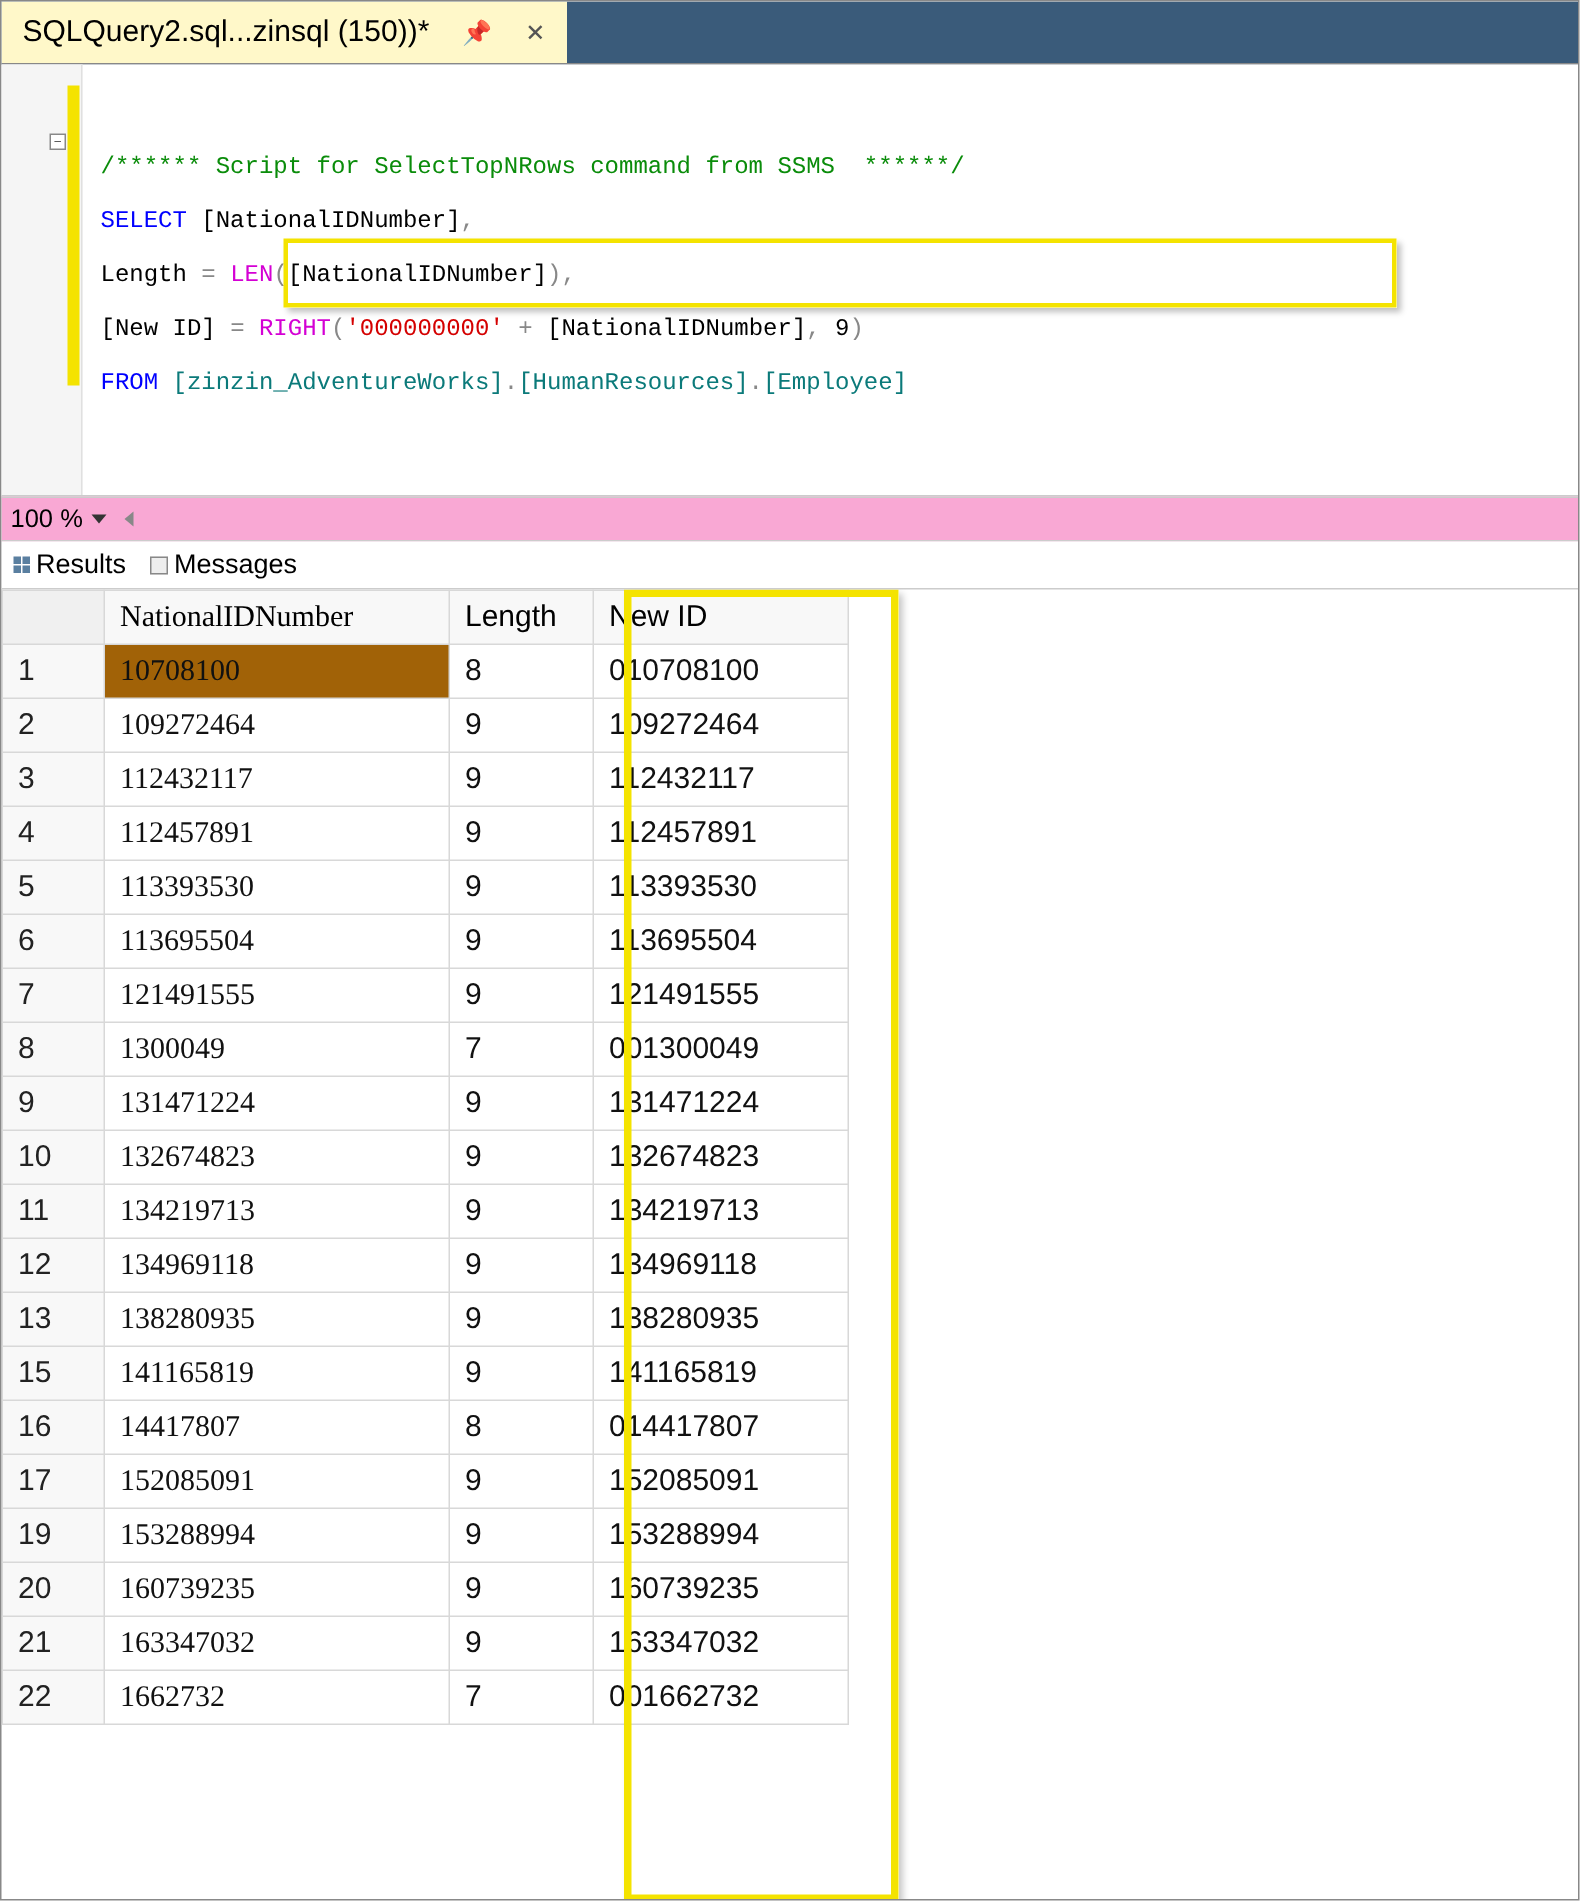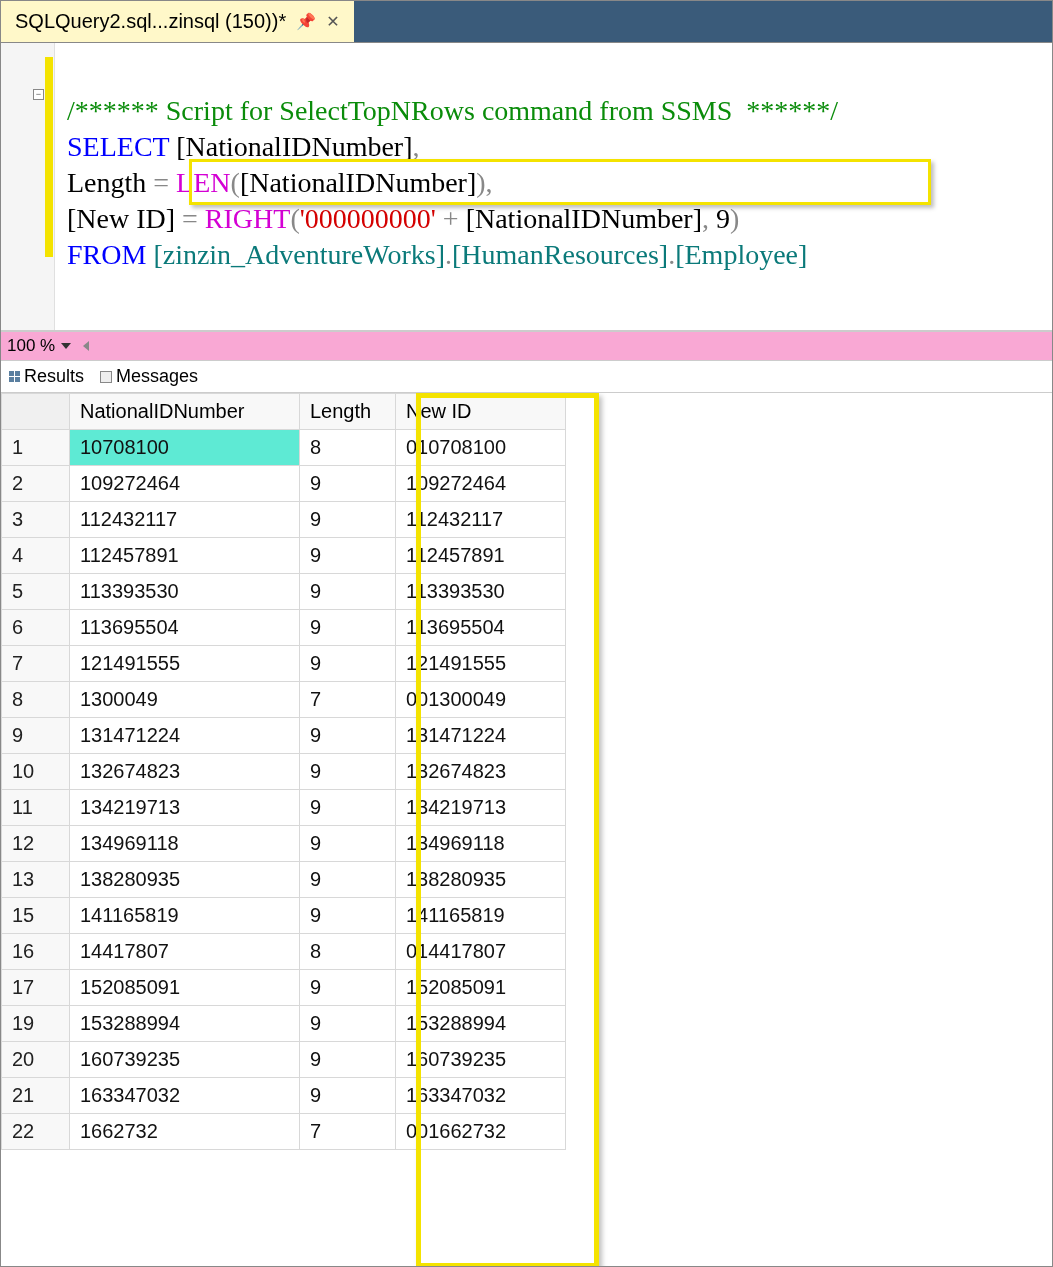--- a/index.html
+++ b/index.html
@@ -17,21 +17,21 @@
     height: 42px;
     align-items: stretch;
     border-bottom: 1px solid #888;
   }
   .tab {
     display: flex;
     align-items: center;
     padding: 0 14px;
     font-size: 20px;
     font-weight: 400;
-    gap: 10px;
+    gap: 22px;
     cursor: pointer;
   }
   .tab.active {
     background: #fff8c9;
     color: #000;
   }
   .tab.inactive {
     background: #3a5b7a;
     color: #fff;
   }
@@ -66,22 +66,22 @@
     width: 11px;
     height: 11px;
     border: 1px solid #888;
     background: #fff;
     font-size: 9px;
     line-height: 9px;
     text-align: center;
     color: #555;
   }
   .code {
-    font-family: Liberation Serif, serif;
-    font-size: 28px;
+    font-family: Liberation Mono, monospace;
+    font-size: 16px;
     line-height: 36px;
     padding: 14px 0 13px 12px;
     white-space: pre;
     position: relative;
   }
   .c-comment { color: #0a8c0a; }
   .c-keyword { color: #0000ff; }
   .c-func { color: #d400d4; }
   .c-string { color: #d40000; }
   .c-op { color: #888; }
@@ -179,25 +179,25 @@
     color: #222;
     text-align: left;
     padding-left: 10px;
     width: 68px;
   }
   .results-table .corner {
     background: #f0f0f0;
     width: 68px;
   }
   .results-table td { color: #111; }
-  .col-nid { width: 230px; }
+  .col-nid { width: 230px; font-family: Liberation Serif, serif; }
   .col-len { width: 96px; }
   .col-new { width: 170px; }
   .cell-selected {
-    background: #5eead4;
+    background: #a16207;
   }
   .highlight-col {
     position: absolute;
     border: 5px solid #f4e300;
     box-shadow: 3px 3px 5px rgba(0,0,0,0.25);
     pointer-events: none;
     top: 0px;
     left: 415px;
     width: 183px;
     height: 875px;

